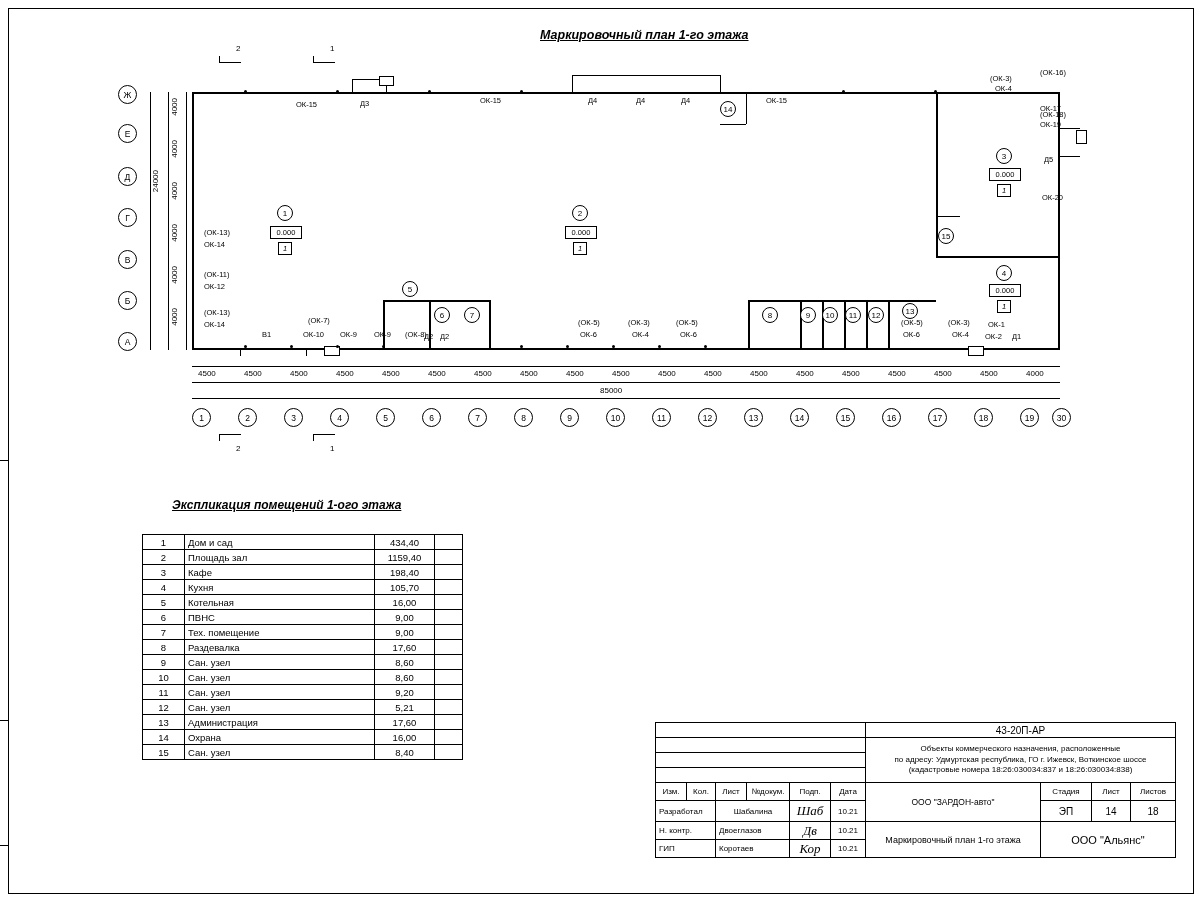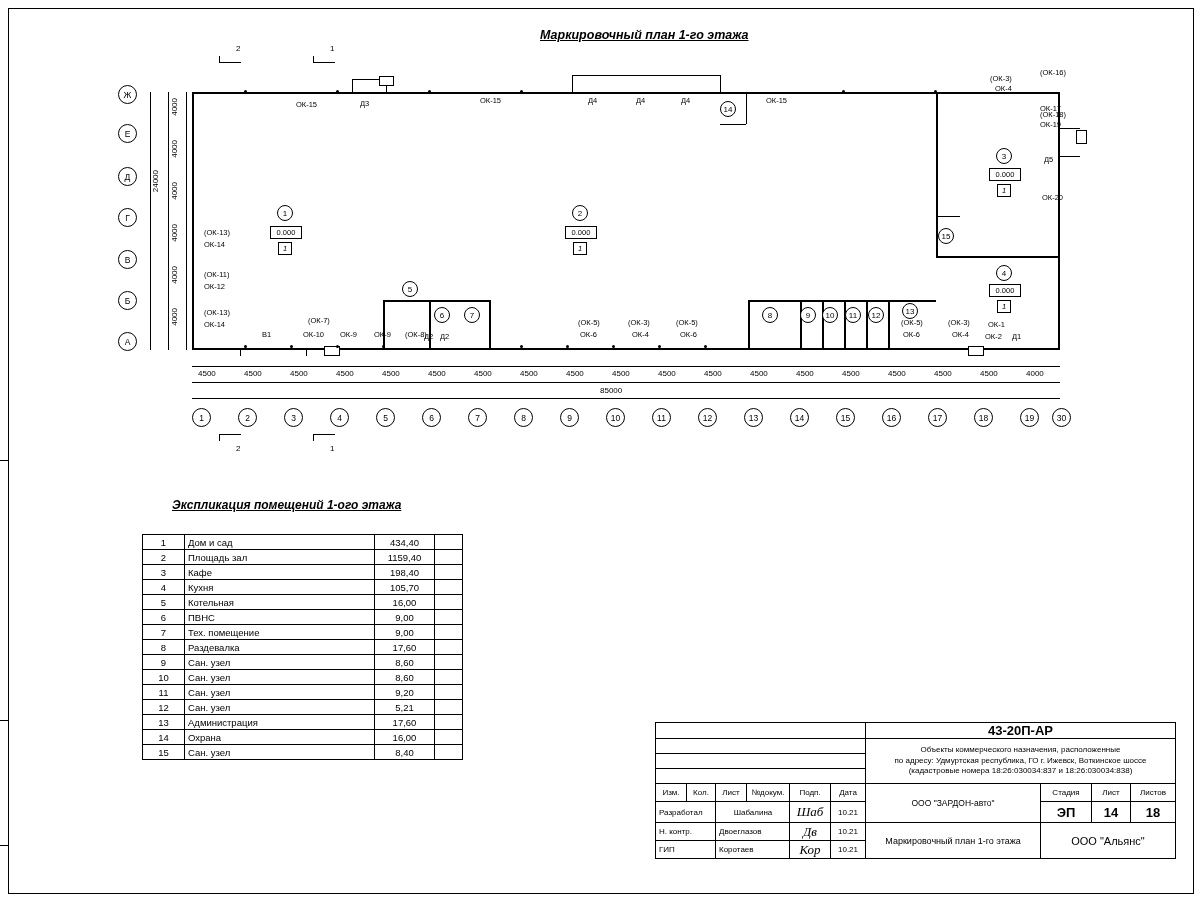--- a/index.html
+++ b/index.html
@@ -36,21 +36,21 @@
   .c-name{width:190px;text-align:left;padding-left:6px;}
   .c-area{width:60px;text-align:center;}
   .c-kat{width:28px;text-align:center;}
   .thdr{text-align:center;font-size:8.5px;line-height:1.05;height:28px;}
   .ttl{text-align:right;font-weight:normal;}
 
   
   .stamp{position:absolute;left:655px;top:722px;border-collapse:collapse;font-size:8.5px;}
   .stamp td{border:1px solid #000;padding:0 2px;text-align:center;vertical-align:middle;}
   .stamp .tall{height:17px;}
-  .big{font-size:13px;font-weight:bold;}
+  .big{font-size:10px;font-weight:normal;}
   .sm{font-size:8px;}
   .sig{font-family:"Liberation Serif",serif;font-style:italic;font-size:13px;}
 </style>
 </head>
 <body>
 
 <div class="sheet">
   <div class="border-outer"></div>
   <div class="border-left-marks">
     <div class="tick" style="top:460px;"></div>

